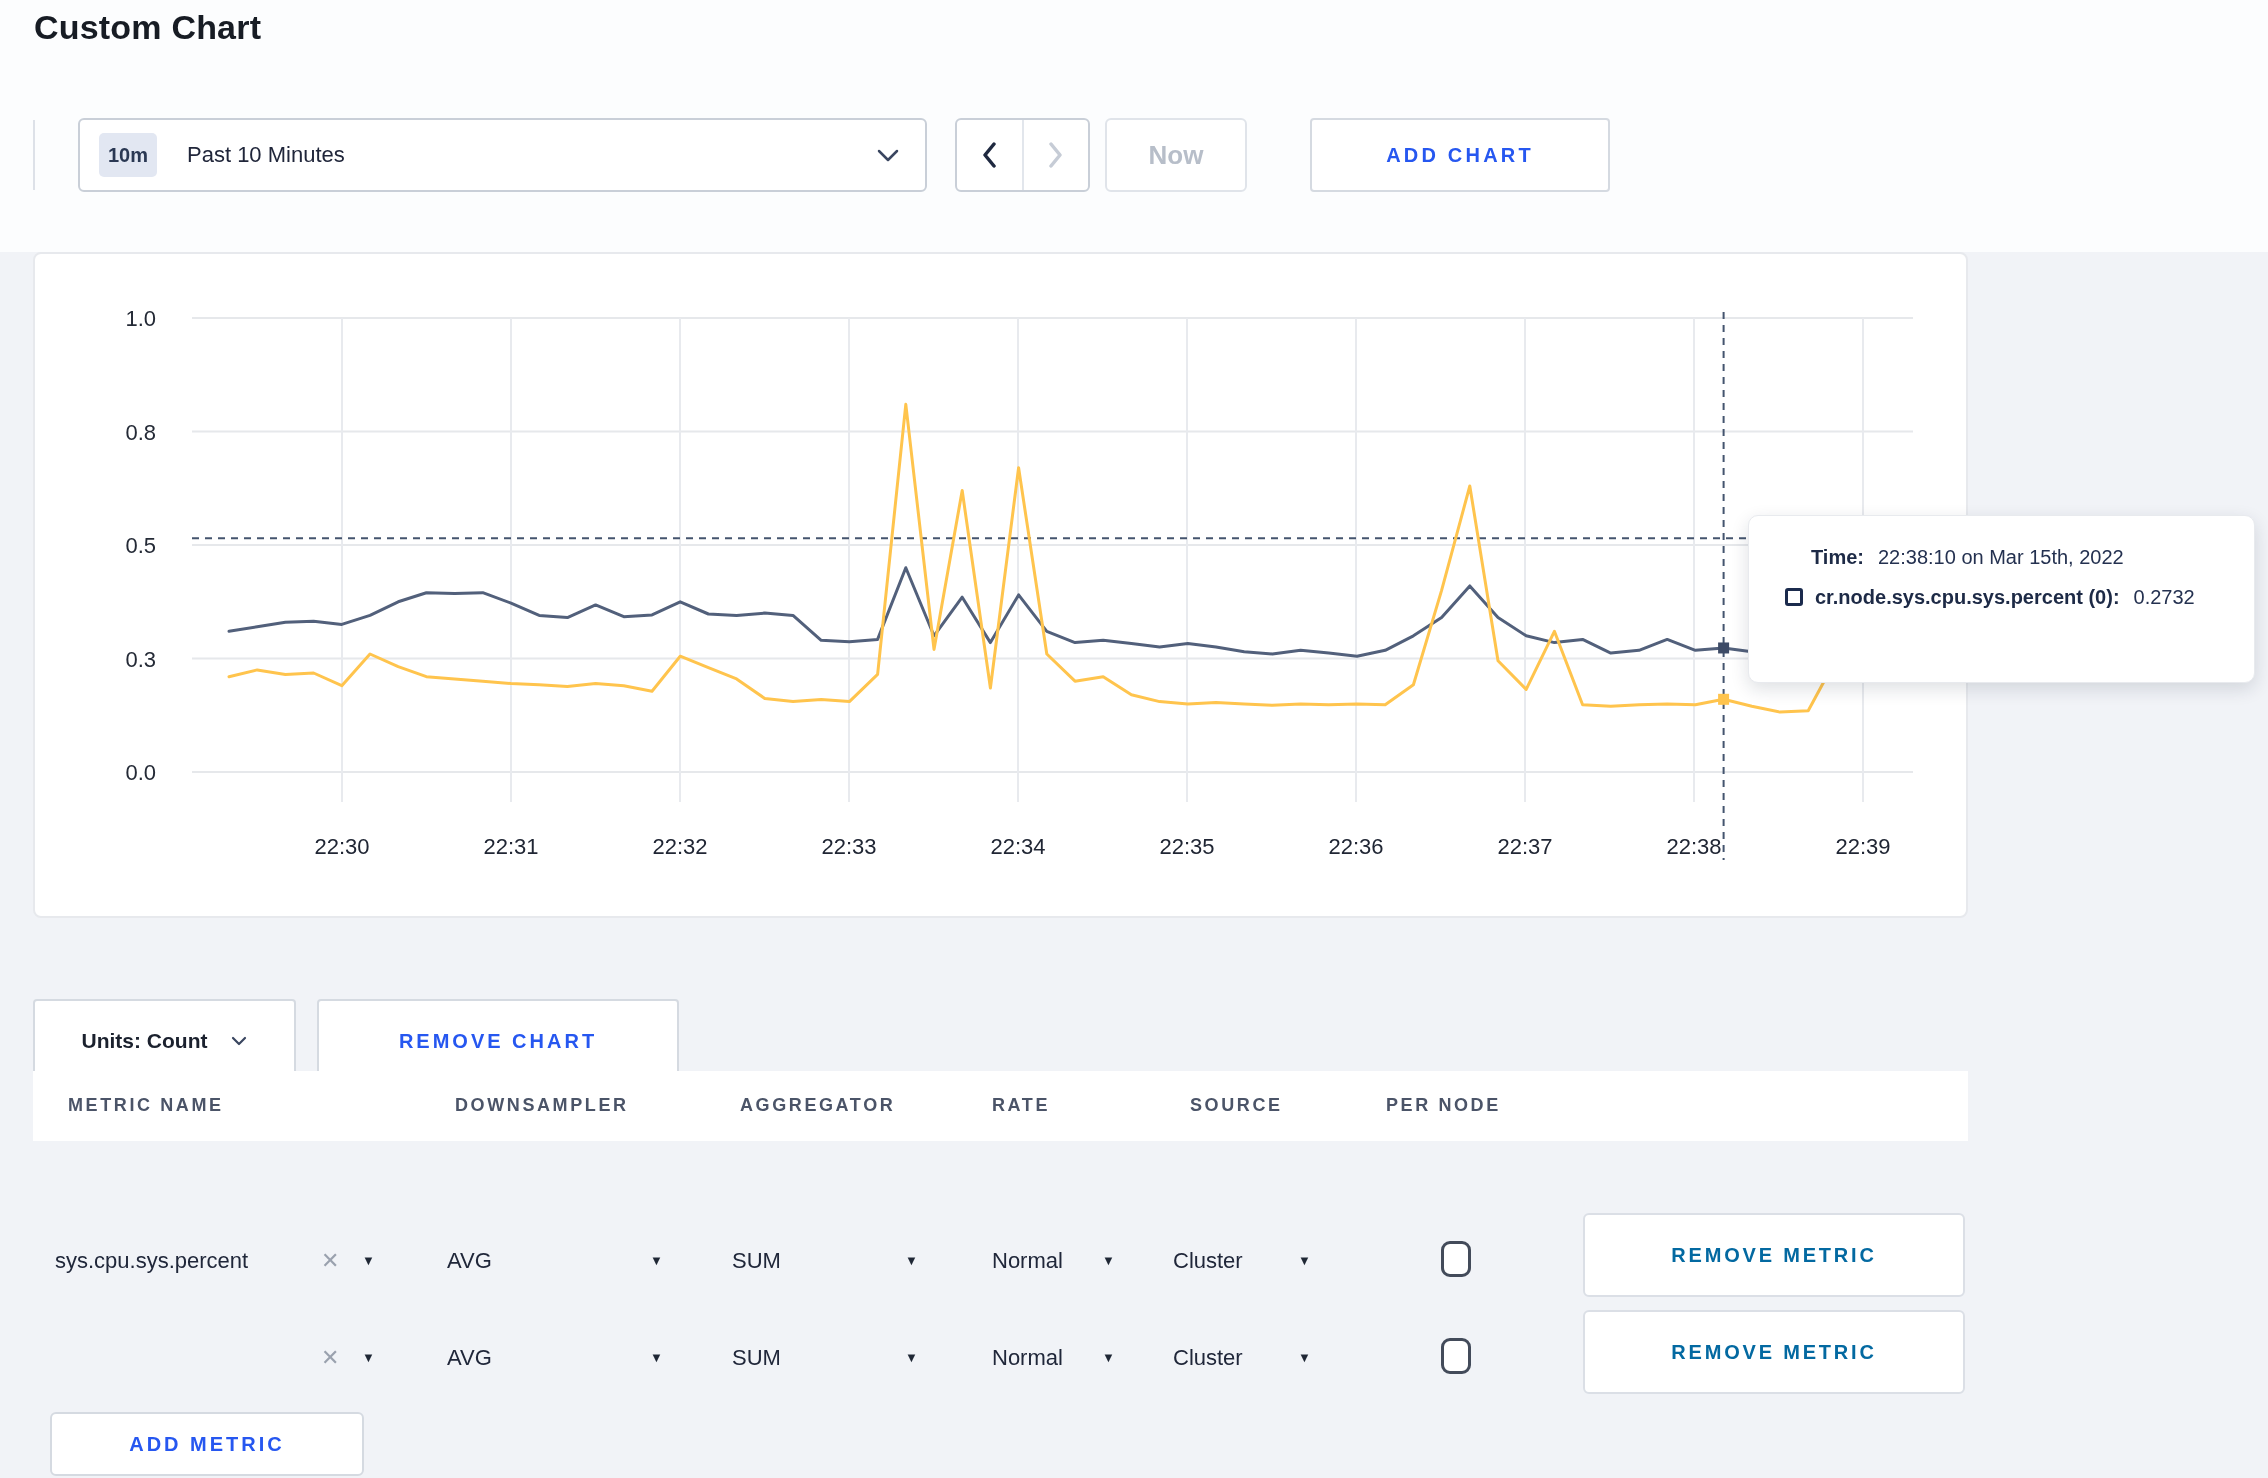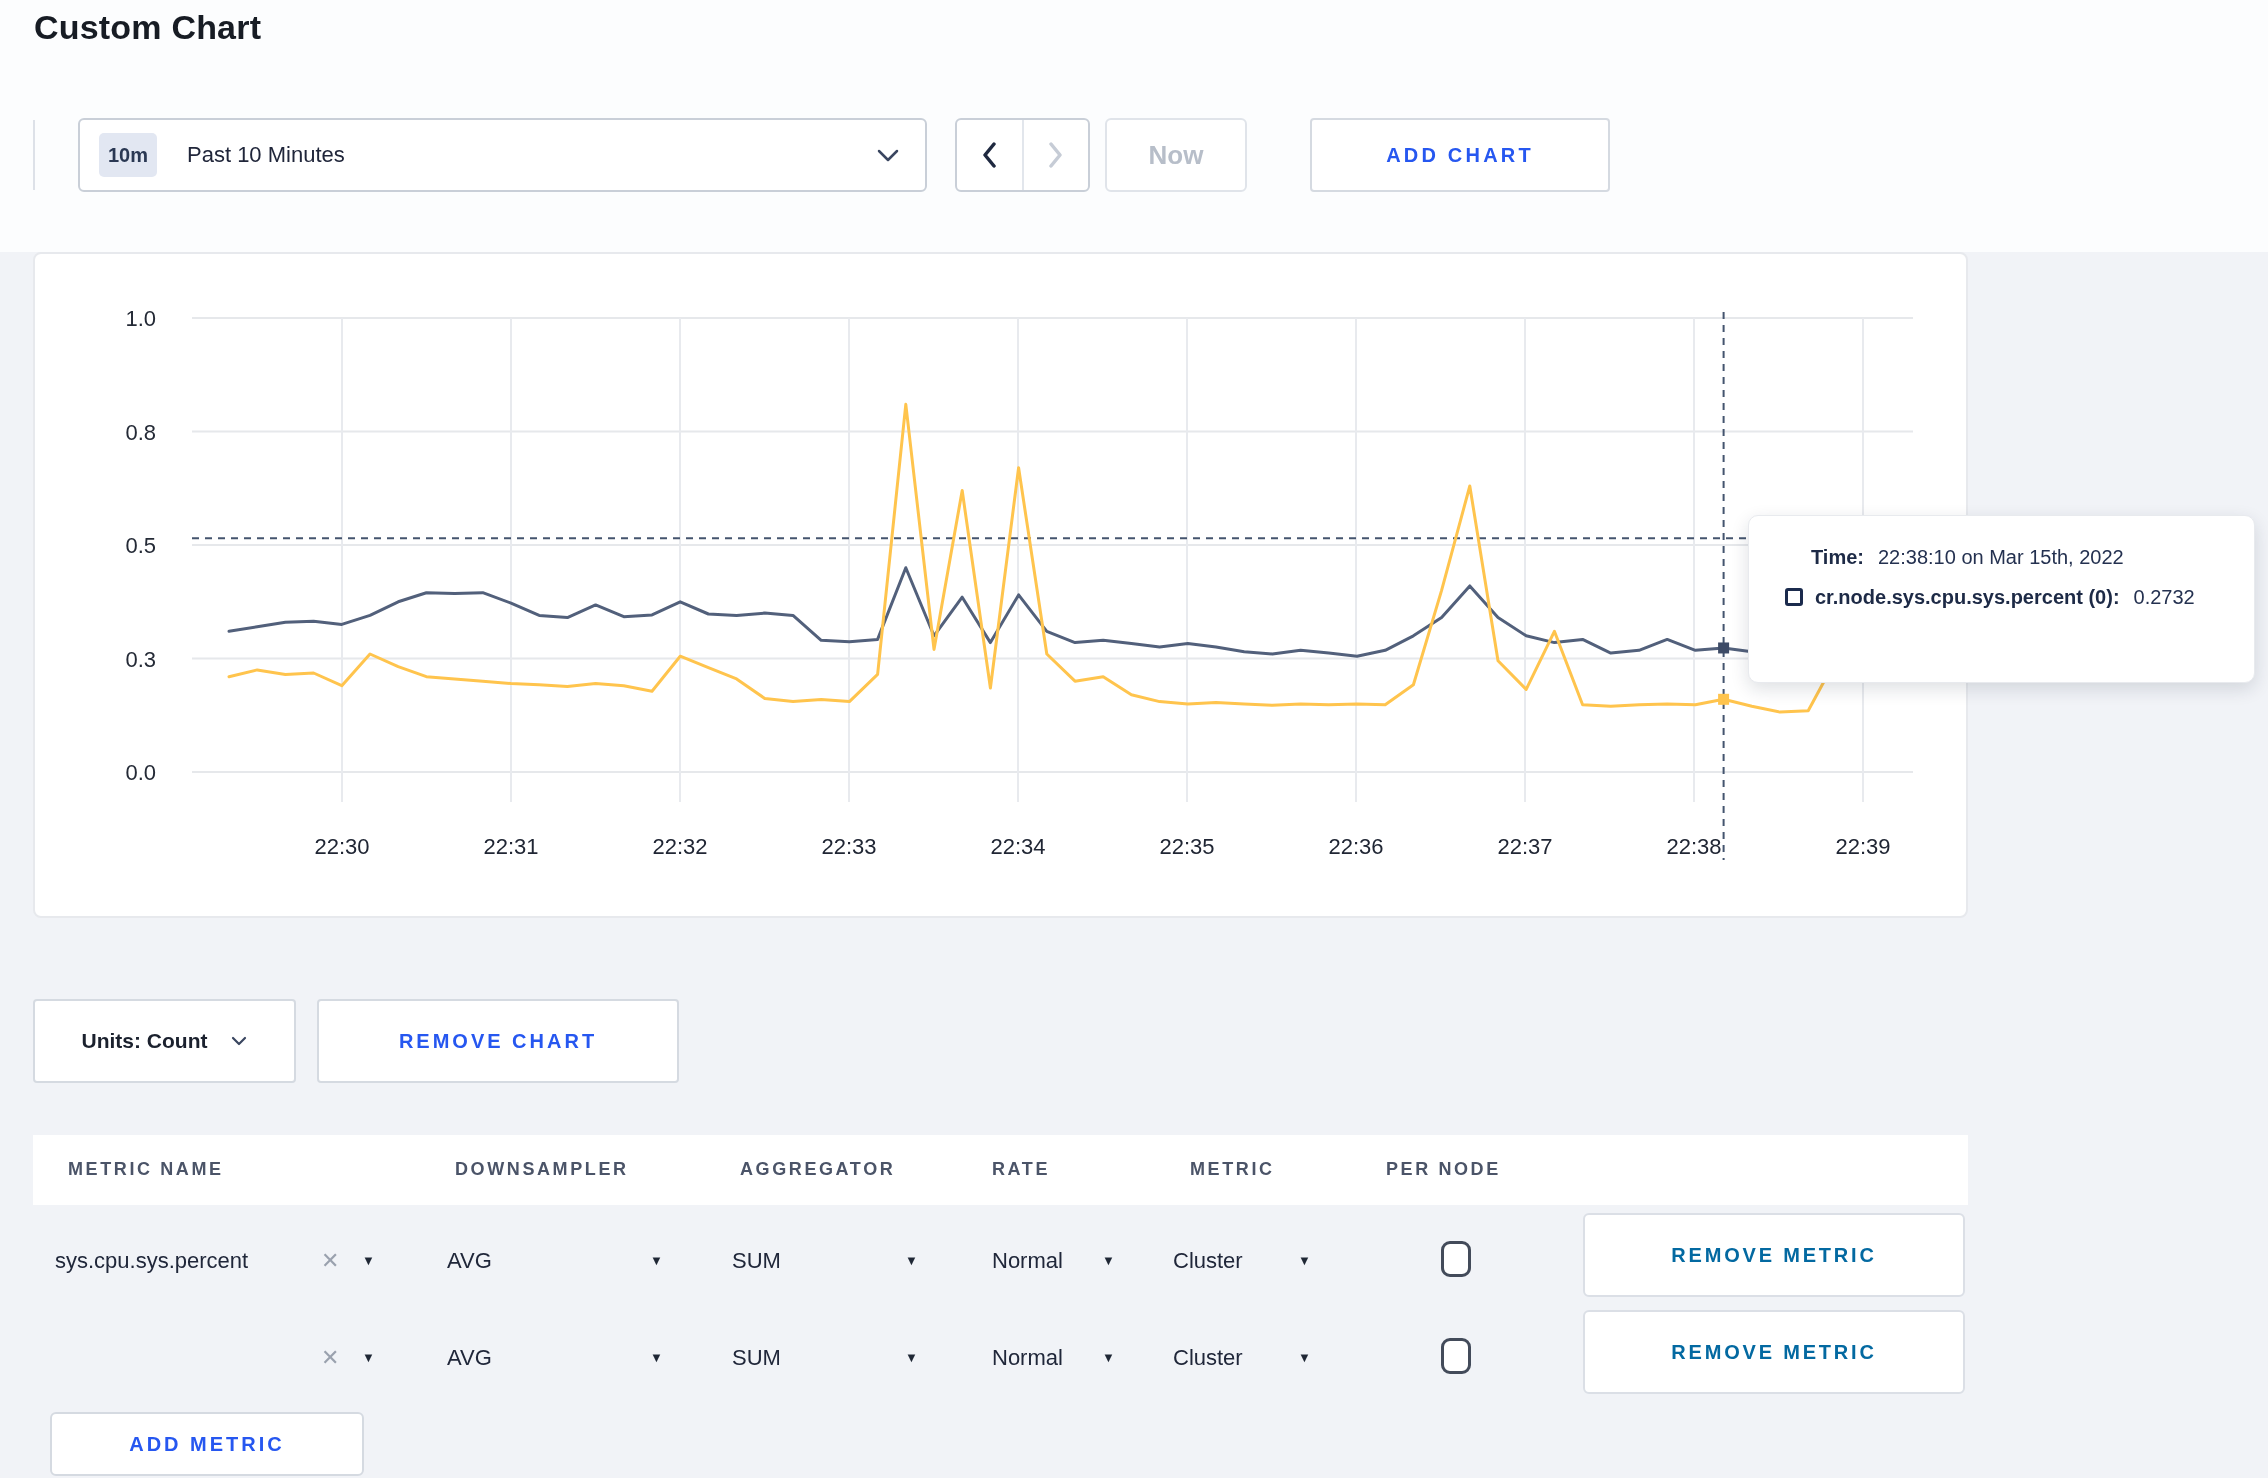--- a/index.html
+++ b/index.html
@@ -32,21 +32,21 @@
       box-shadow:0 6px 18px rgba(22,32,54,.14);box-sizing:border-box;padding:24px 0 0 36px;font-size:20px;color:#1d2a46;}
   .tooltip .trow{display:flex;align-items:center;height:34px;}
   .tooltip .time-row{margin-left:26px;margin-bottom:6px;}
   .tooltip b{font-weight:700;}
   .tooltip .val{margin-left:14px;font-weight:400;color:#243150;}
   .tooltip .swatch{width:18px;height:18px;border-radius:3px;box-sizing:border-box;border:3px solid;background:#fff;margin-right:12px;flex:0 0 auto;}
   .unitsbox{left:33px;top:999px;width:263px;height:84px;border:2px solid #d5dae1;border-radius:4px;
       font-size:21px;font-weight:700;color:#1b212e;gap:24px;}
   .removechart{left:317px;top:999px;width:362px;height:84px;border:2px solid #d5dae1;border-radius:4px;
       font-size:20px;font-weight:700;color:#2657f0;letter-spacing:3px;}
-  .thead{left:33px;top:1135px;width:1935px;height:70px;background:#fff;}
+  .thead{left:33px;top:1071px;width:1935px;height:70px;background:#fff;}
   .thead span{position:absolute;top:24px;font-size:18px;font-weight:600;letter-spacing:2.6px;color:#4b5468;}
   .mrow{left:33px;width:1935px;height:97px;}
   .mrow .cell{position:absolute;top:0;height:97px;display:flex;align-items:center;font-size:22px;color:#20273a;}
   .mrow .caret{font-size:13px;color:#1f2735;}
   .mrow .clear{font-size:22px;color:#9aa1ae;cursor:pointer;}
   .checkbox{position:absolute;left:1408px;top:29px;width:30px;height:36px;border:3px solid #434b5a;border-radius:9px;background:#fff;box-sizing:border-box;cursor:pointer;}
   .rowbtn{position:absolute;left:1550px;top:1px;width:382px;height:84px;border:2px solid #dbdfe6;border-radius:6px;
       font-size:20px;font-weight:700;color:#0369a1;letter-spacing:2.8px;}
   .addmetric{left:50px;top:1412px;width:314px;height:64px;border:2px solid #d5dae1;border-radius:6px;
       font-size:20px;font-weight:700;color:#2657f0;letter-spacing:3px;}
@@ -148,21 +148,21 @@
       </svg>
   </span>
 </div>
 <div class="abs btn removechart">REMOVE CHART</div>
 
 <div class="abs thead">
   <span style="left:35px">METRIC NAME</span>
   <span style="left:422px">DOWNSAMPLER</span>
   <span style="left:707px">AGGREGATOR</span>
   <span style="left:959px">RATE</span>
-  <span style="left:1157px">METRIC</span>
+  <span style="left:1157px">SOURCE</span>
   <span style="left:1353px">PER NODE</span>
 </div>
 
 <div class="abs mrow" style="top:1212px">
   <span class="cell" style="left:22px">sys.cpu.sys.percent</span>
   <span class="cell clear" style="left:288px">✕</span>
   <span class="cell caret" style="left:329px">▼</span>
   <span class="cell" style="left:414px">AVG</span>
   <span class="cell caret" style="left:617px">▼</span>
   <span class="cell" style="left:699px">SUM</span>

